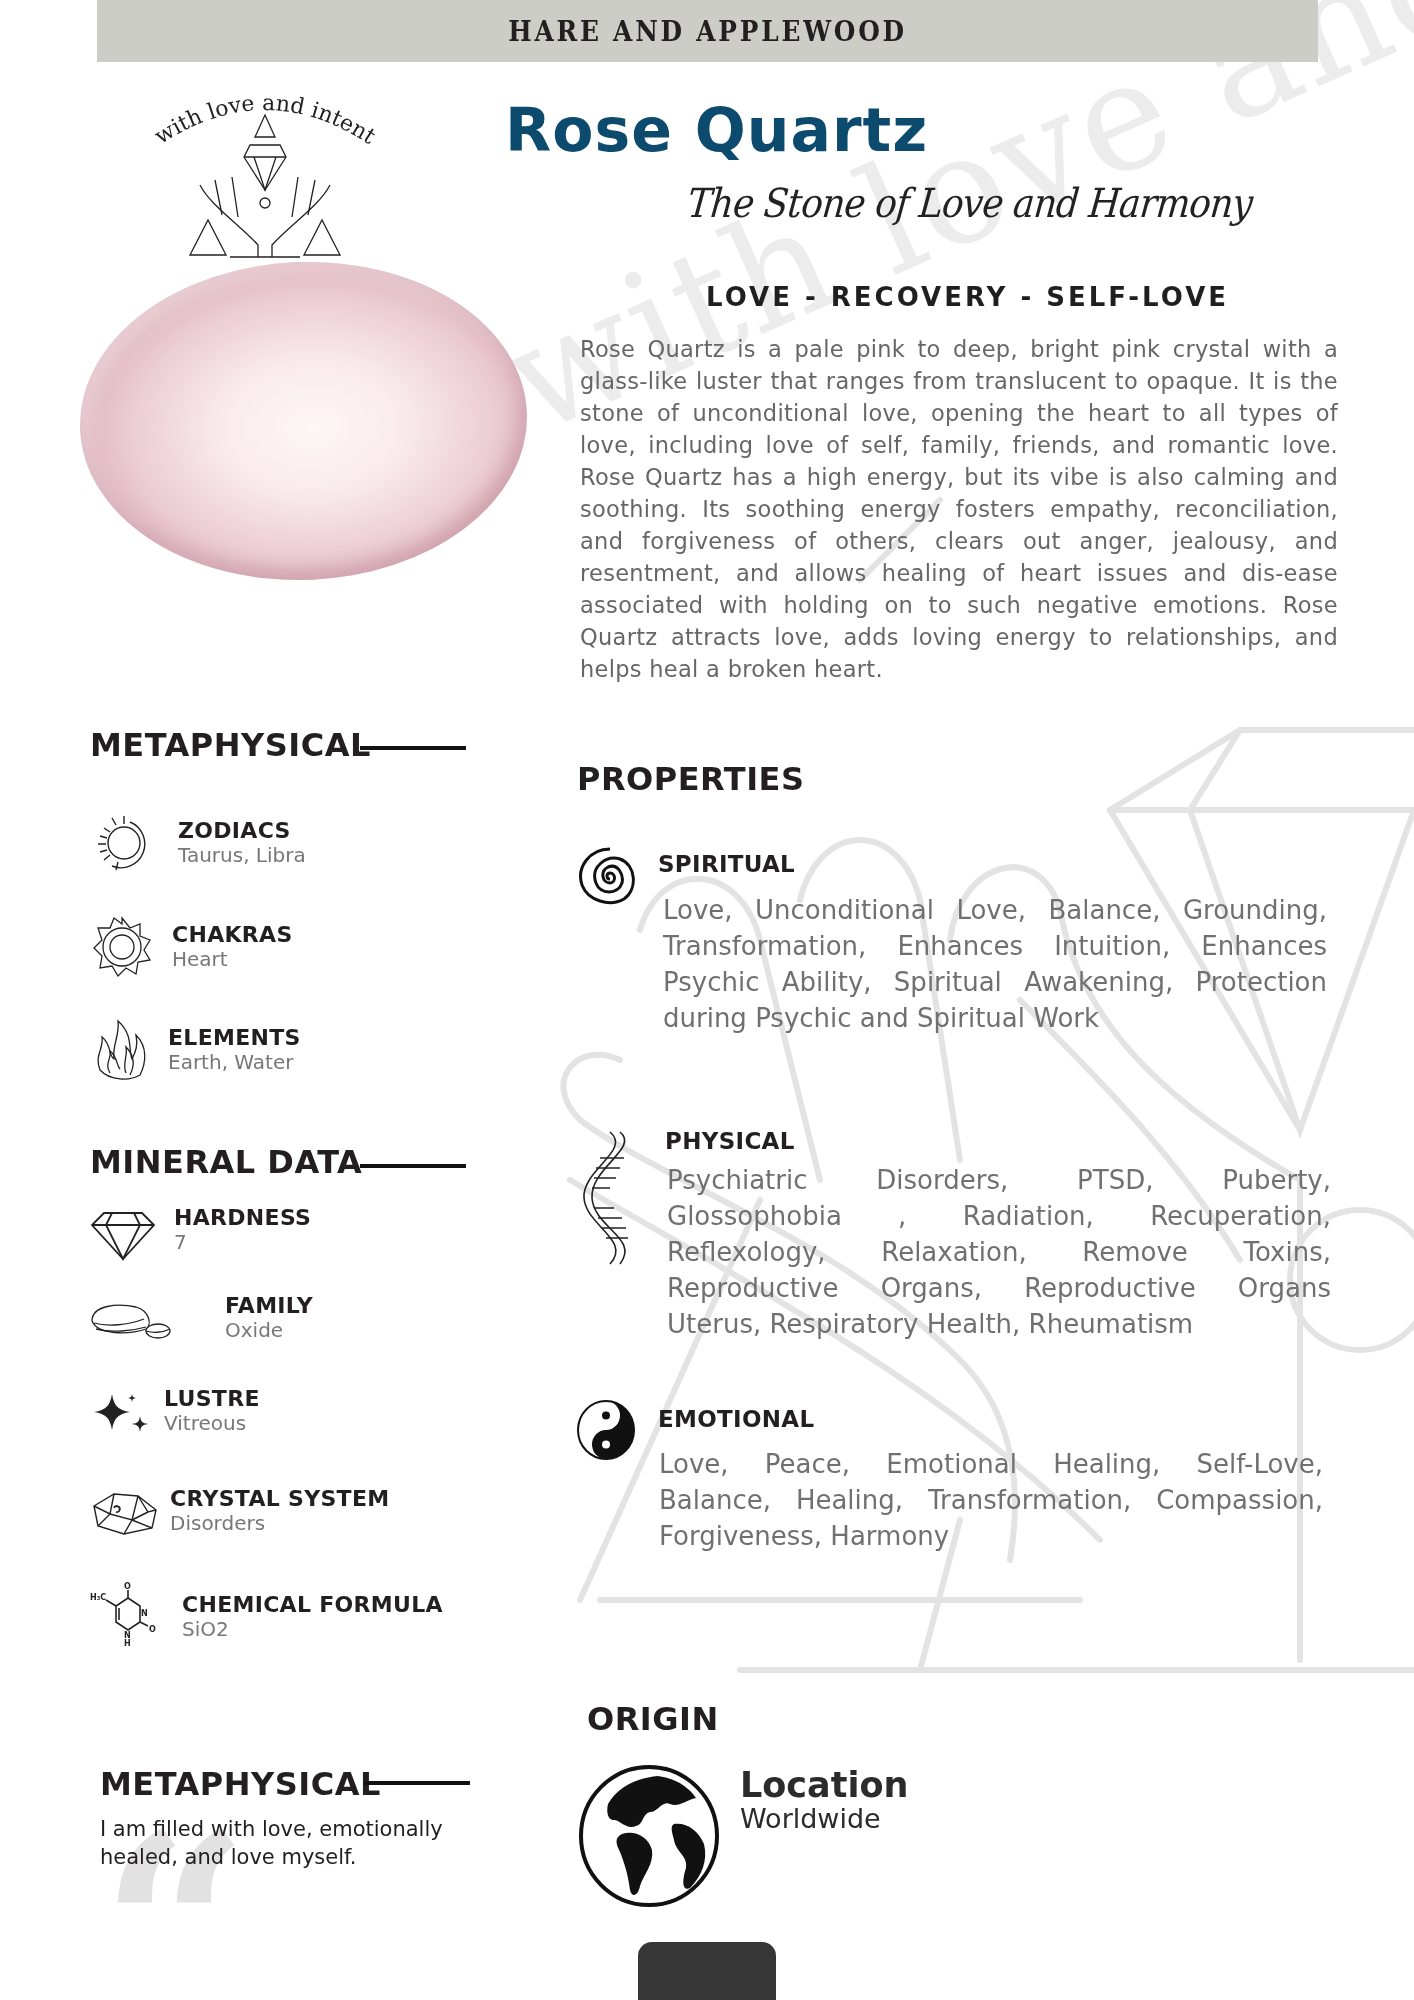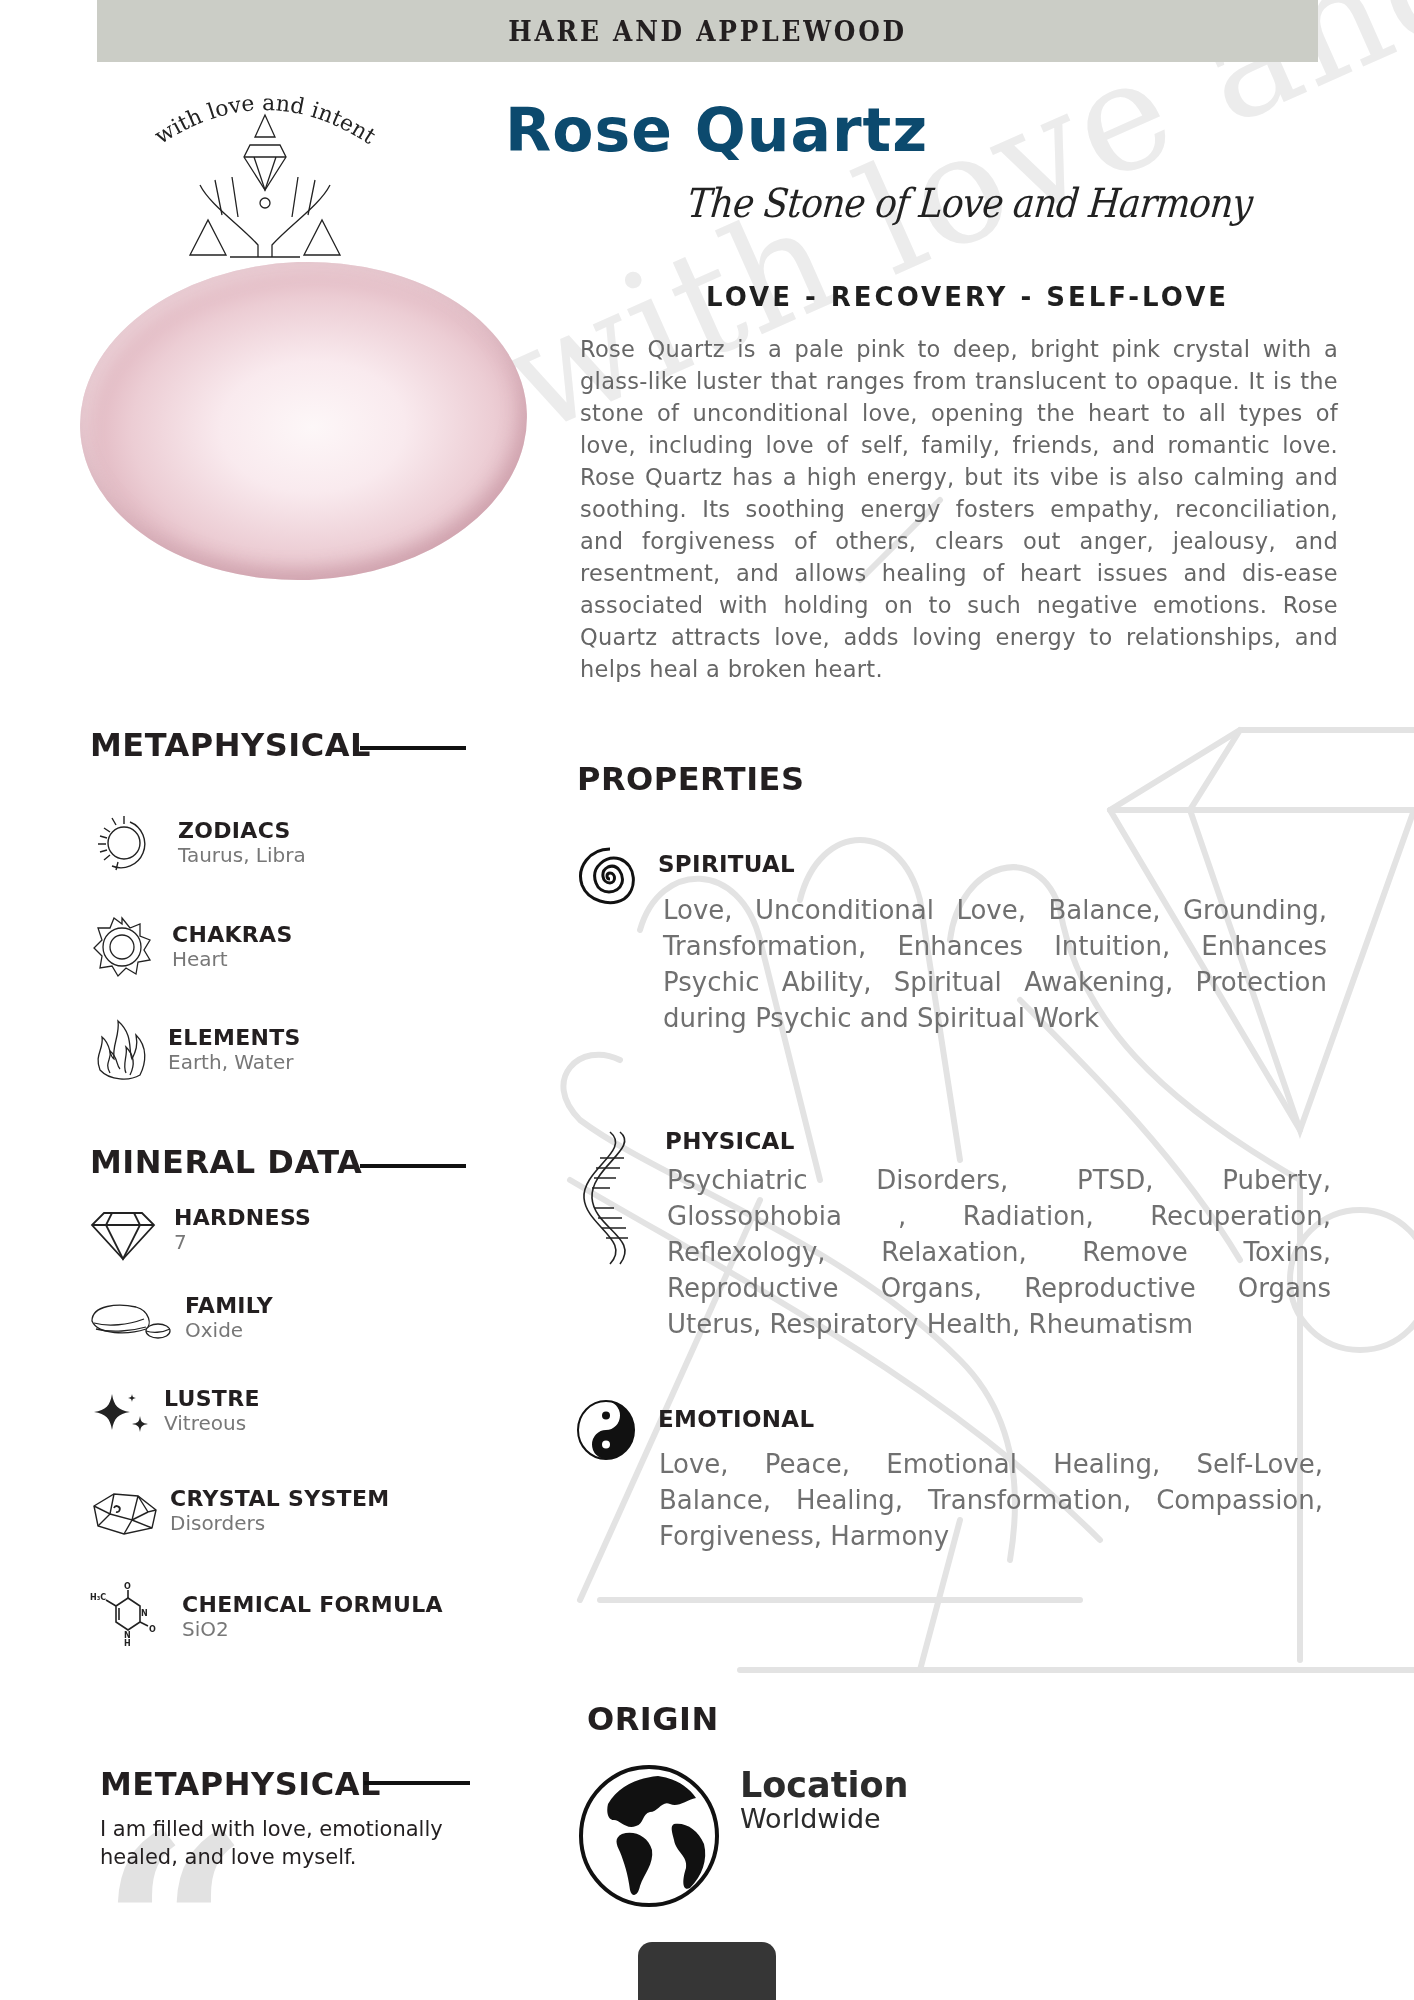--- a/index.html
+++ b/index.html
@@ -162,21 +162,21 @@
   <svg class="ic" viewBox="0 0 70 70" fill="none" stroke="#222" stroke-width="1.8">
     <path d="M16 18 L54 18 L66 30 L35 64 L4 30 Z"></path>
     <path d="M4 30 L66 30 M24 18 L18 30 L35 64 L52 30 L46 18"></path>
   </svg>
   <div style="margin-left:4px;">
     <div class="lbl">HARDNESS</div>
     <div class="val">7</div>
   </div>
 </div>
 
-<div class="abs item" style="left:88px; top:1283px;">
+<div class="abs item" style="left:88px; top:1283px;gap:40px;">
   <svg class="ic" style="width:85px;" viewBox="0 0 85 70" fill="none" stroke="#222" stroke-width="1.3">
     <path d="M4 38 C4 22 30 20 48 24 C62 28 64 42 58 46 C40 52 10 52 4 38 Z"></path>
     <path d="M6 40 C20 44 40 42 56 36 M8 46 C24 50 44 48 58 44"></path>
     <ellipse cx="70" cy="48" rx="12" ry="7"></ellipse>
     <path d="M58 48 C64 50 74 50 82 46"></path>
   </svg>
   <div style="margin-left:0;">
     <div class="lbl">FAMILY</div>
     <div class="val">Oxide</div>
   </div>

